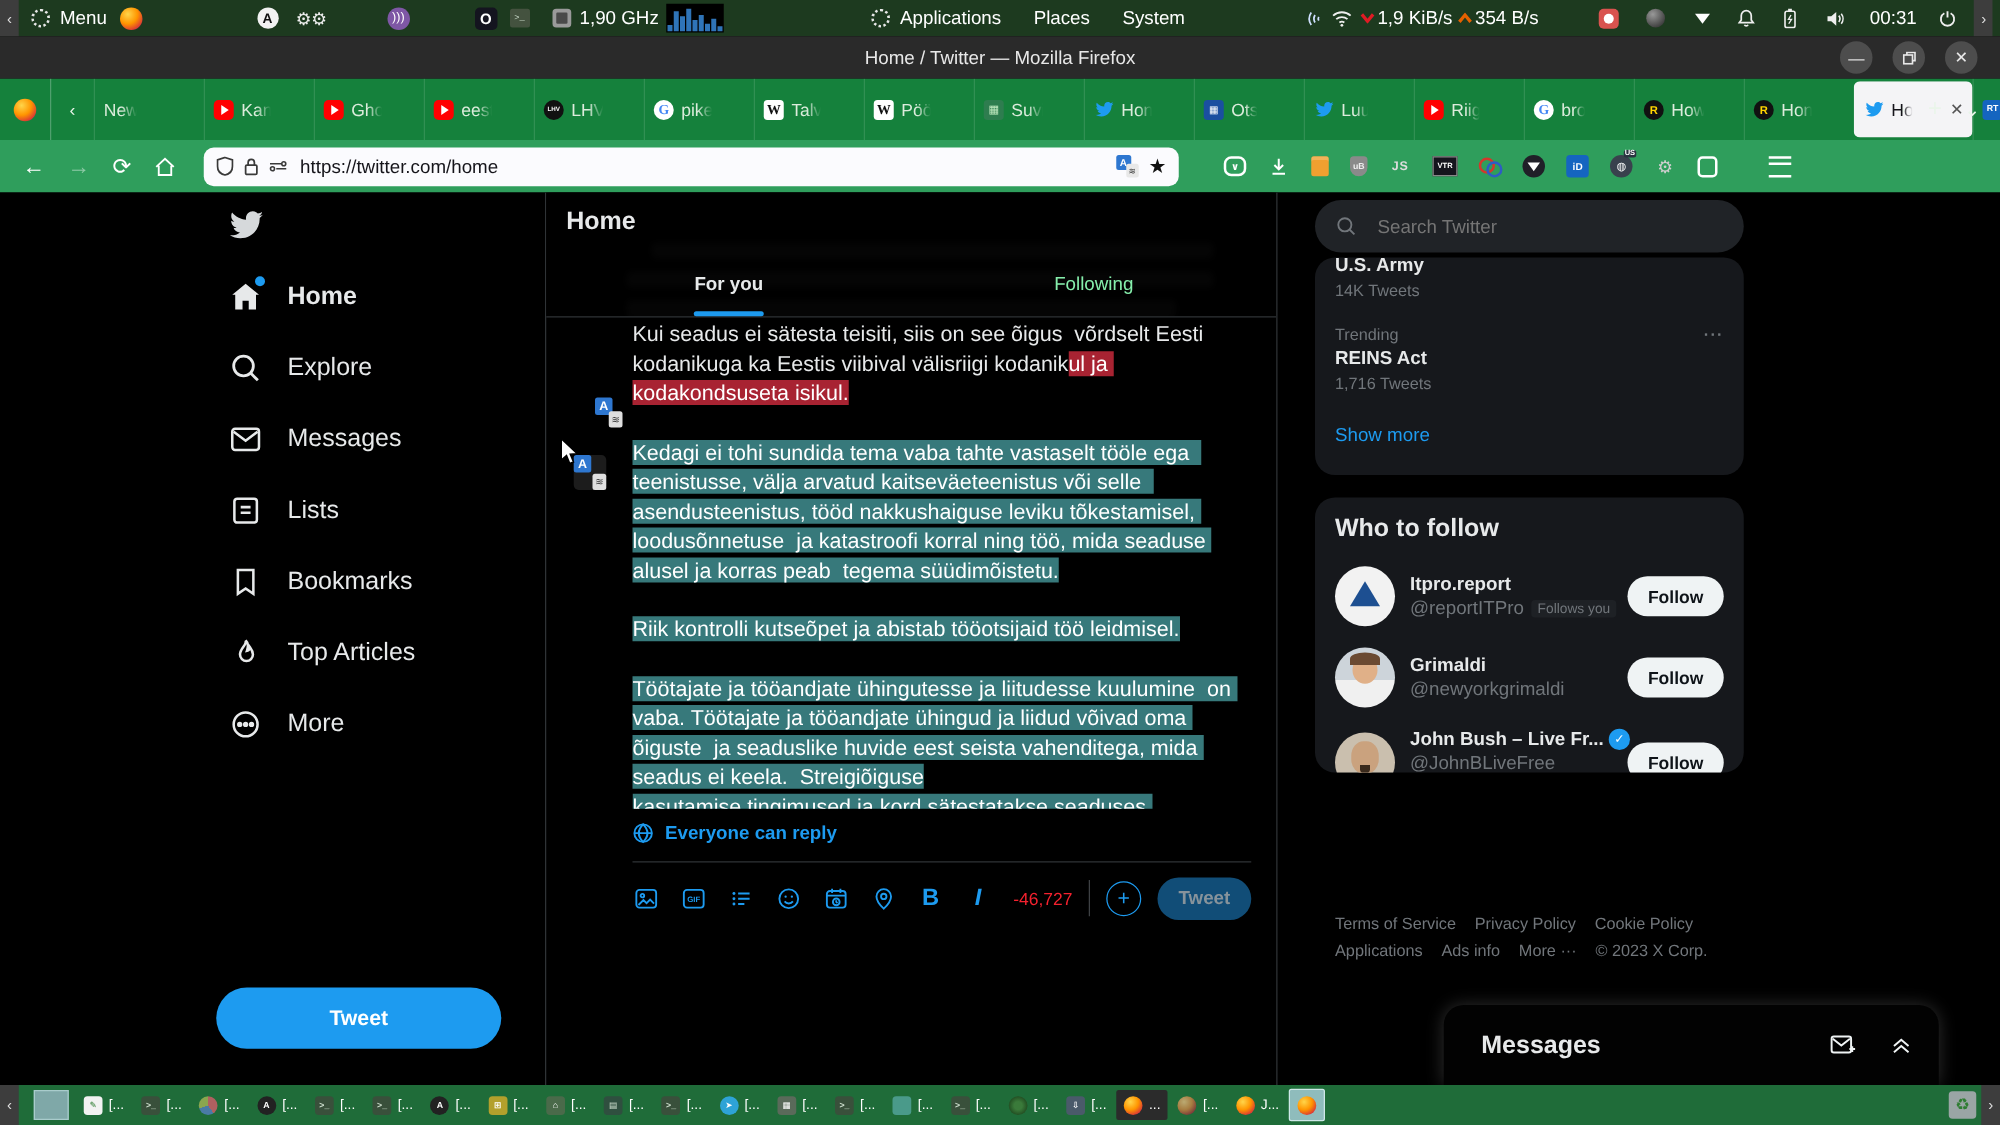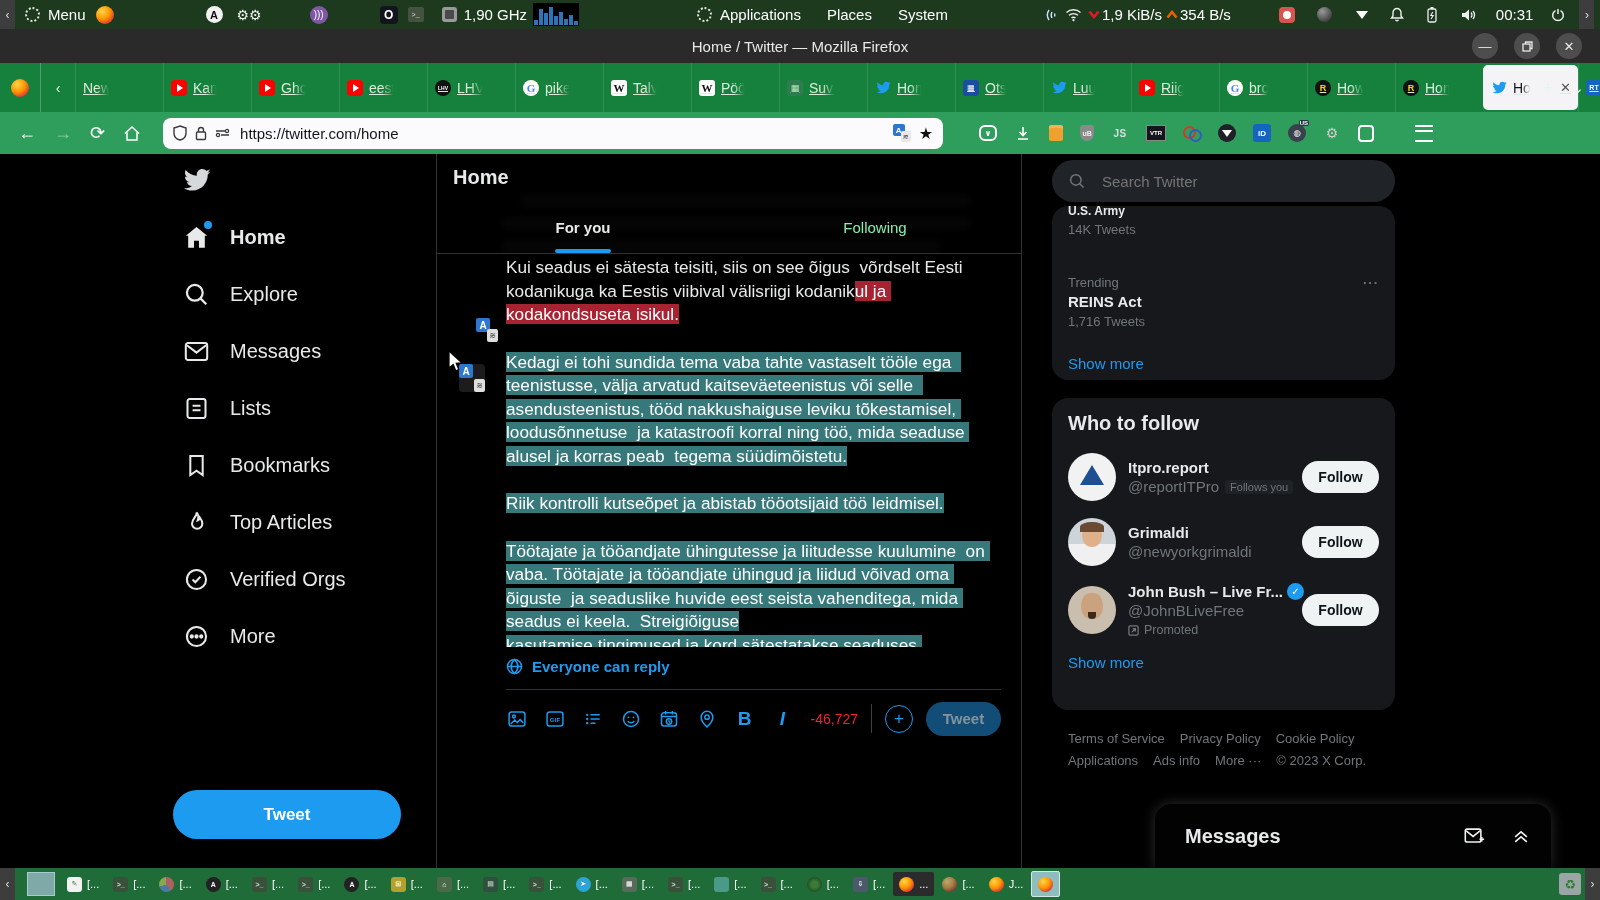--- a/index.html
+++ b/index.html
@@ -39,21 +39,21 @@
     display:flex;align-items:center;justify-content:center;color:#e8e8e8;font-size:15px;}
   .winbtns{position:absolute;right:18px;top:4px;display:flex;gap:16px;}
   .winbtn{width:26px;height:26px;border-radius:50%;background:#4d4d4d;color:#e8e8e8;
     display:flex;align-items:center;justify-content:center;font-size:13px;}
 
   
   .tabbar{position:absolute;left:0;top:63px;width:1600px;height:49px;background:#15813c;
     display:flex;align-items:stretch;color:#dcecdc;}
   .tabbar .ffslot{width:40px;display:flex;align-items:center;justify-content:center;border-right:1px solid rgba(255,255,255,.25);}
   .tabscroll{width:34px;display:flex;align-items:center;justify-content:center;font-size:14px;color:#eaf5ea;}
-  .tabs{display:flex;flex:1;min-width:0;text-decoration:underline;}
+  .tabs{display:flex;flex:1;min-width:0;}
   .tab{width:73px;flex:none;display:flex;align-items:center;gap:6px;padding:0 7px;
     border-left:1px solid rgba(255,255,255,.12);font-size:14px;cursor:default;}
   .tab .lbl{max-width:42px;overflow:hidden;white-space:nowrap;
     -webkit-mask-image:linear-gradient(90deg,#000 50%,transparent 95%);
     mask-image:linear-gradient(90deg,#000 50%,transparent 95%);}
   .tab.active{background:#f4f4f6;color:#15141a;border-radius:5px;margin:2px 0;width:80px;}
   .tab.active .close{margin-left:auto;color:#555;font-size:13px;}
   .tabctl{display:flex;align-items:center;gap:18px;padding:0 16px;font-size:15px;color:#eaf5ea;}
   .ti{width:16px;height:16px;flex:none;border-radius:3px;display:flex;align-items:center;justify-content:center;
     font-size:8px;font-weight:bold;}
@@ -156,27 +156,27 @@
   .cursor{position:absolute;z-index:4;}
 
   
   .tw-right{position:absolute;left:1052px;top:0;width:343px;}
   .searchpill{position:absolute;left:0;top:6px;width:343px;height:42px;border-radius:21px;background:#202327;
     display:flex;align-items:center;box-sizing:border-box;padding:0 16px;}
   .searchpill input{border:0;outline:0;background:transparent;color:#71767b;font-size:15px;margin-left:14px;width:250px;
     font-family:"Liberation Sans","DejaVu Sans",sans-serif;}
   .card{position:absolute;left:0;width:343px;background:#16181c;border-radius:16px;box-sizing:border-box;overflow:hidden;}
   .card.trend{top:52px;height:174px;padding:0 16px;}
-  .t-title{font-size:12px;font-weight:bold;color:#e7e9ea;margin-top:-2px;}
+  .t-title{font-size:15px;font-weight:bold;color:#e7e9ea;margin-top:-2px;}
   .t-sub{font-size:13px;color:#71767b;margin-top:4px;}
-  .t-cat{font-size:13px;color:#71767b;margin-top:38px;display:flex;align-items:center;}
+  .t-cat{font-size:13px;color:#71767b;margin-top:20px;display:flex;align-items:center;}
   .t-more{margin-left:auto;color:#71767b;letter-spacing:1px;font-weight:bold;cursor:pointer;}
   .t-title2{font-size:15px;font-weight:bold;color:#e7e9ea;margin-top:3px;}
   .showmore{color:#1d9bf0;font-size:15px;cursor:pointer;}
-  .card.who{top:244px;height:312px;padding:12px 16px 0;}
+  .card.who{top:244px;height:220px;padding:12px 16px 0;}
   .who-h{font-size:20px;font-weight:bold;color:#e7e9ea;margin:2px 0 18px;}
   .wrow{display:flex;align-items:center;margin-bottom:17px;}
   .avatar{width:48px;height:48px;border-radius:50%;flex:none;overflow:hidden;position:relative;}
   .av-itpro{background:#f2f2f2;}
   .av-itpro::after{content:"";position:absolute;left:12px;top:12px;width:0;height:0;
     border-left:12px solid transparent;border-right:12px solid transparent;border-bottom:20px solid #1d4f91;}
   .av-man1{background:linear-gradient(180deg,#cdd4da 0 55%,#f0f0f0 55%);}
   .av-man1::before{content:"";position:absolute;left:14px;top:7px;width:20px;height:22px;border-radius:50%;background:#e0b088;}
   .av-man1::after{content:"";position:absolute;left:12px;top:4px;width:24px;height:10px;border-radius:50% 50% 0 0;background:#6b4a32;}
   .av-man2{background:#cabfae;}
@@ -546,29 +546,20 @@
             <svg width="27" height="27" viewBox="0 0 24 24" fill="none" stroke="#e7e9ea" stroke-width="1.8">
                 <path d="M12 3c1.2 3-4 5.5-4 10a4.6 4.6 0 0 0 9.2 0c0-2-1-3.7-2.1-5.2-.2 1.3-1 2.2-2.1 2.5C13.8 8.2 14 5 12 3z"></path>
               </svg>
           </span>
           <span class="ntxt">Top Articles</span>
         </div>
         <div class="navitem">
           <span class="nico ico">
             <svg width="27" height="27" viewBox="0 0 24 24" fill="none" stroke="#e7e9ea" stroke-width="1.8">
                 <circle cx="12" cy="12" r="8.5"></circle>
-                <path d="m8.5 12 2.4 2.4 4.6-4.8"></path>
-              </svg>
-          </span>
-          <span class="ntxt">Verified Orgs</span>
-        </div>
-        <div class="navitem">
-          <span class="nico ico">
-            <svg width="27" height="27" viewBox="0 0 24 24" fill="none" stroke="#e7e9ea" stroke-width="1.8">
-                <circle cx="12" cy="12" r="8.5"></circle>
                 <circle cx="7.8" cy="12" r="1" fill="#e7e9ea"></circle>
                 <circle cx="12" cy="12" r="1" fill="#e7e9ea"></circle>
                 <circle cx="16.2" cy="12" r="1" fill="#e7e9ea"></circle>
               </svg>
           </span>
           <span class="ntxt">More</span>
         </div>
       </div>
       <div class="tweetbtn">Tweet</div>
     </div>

